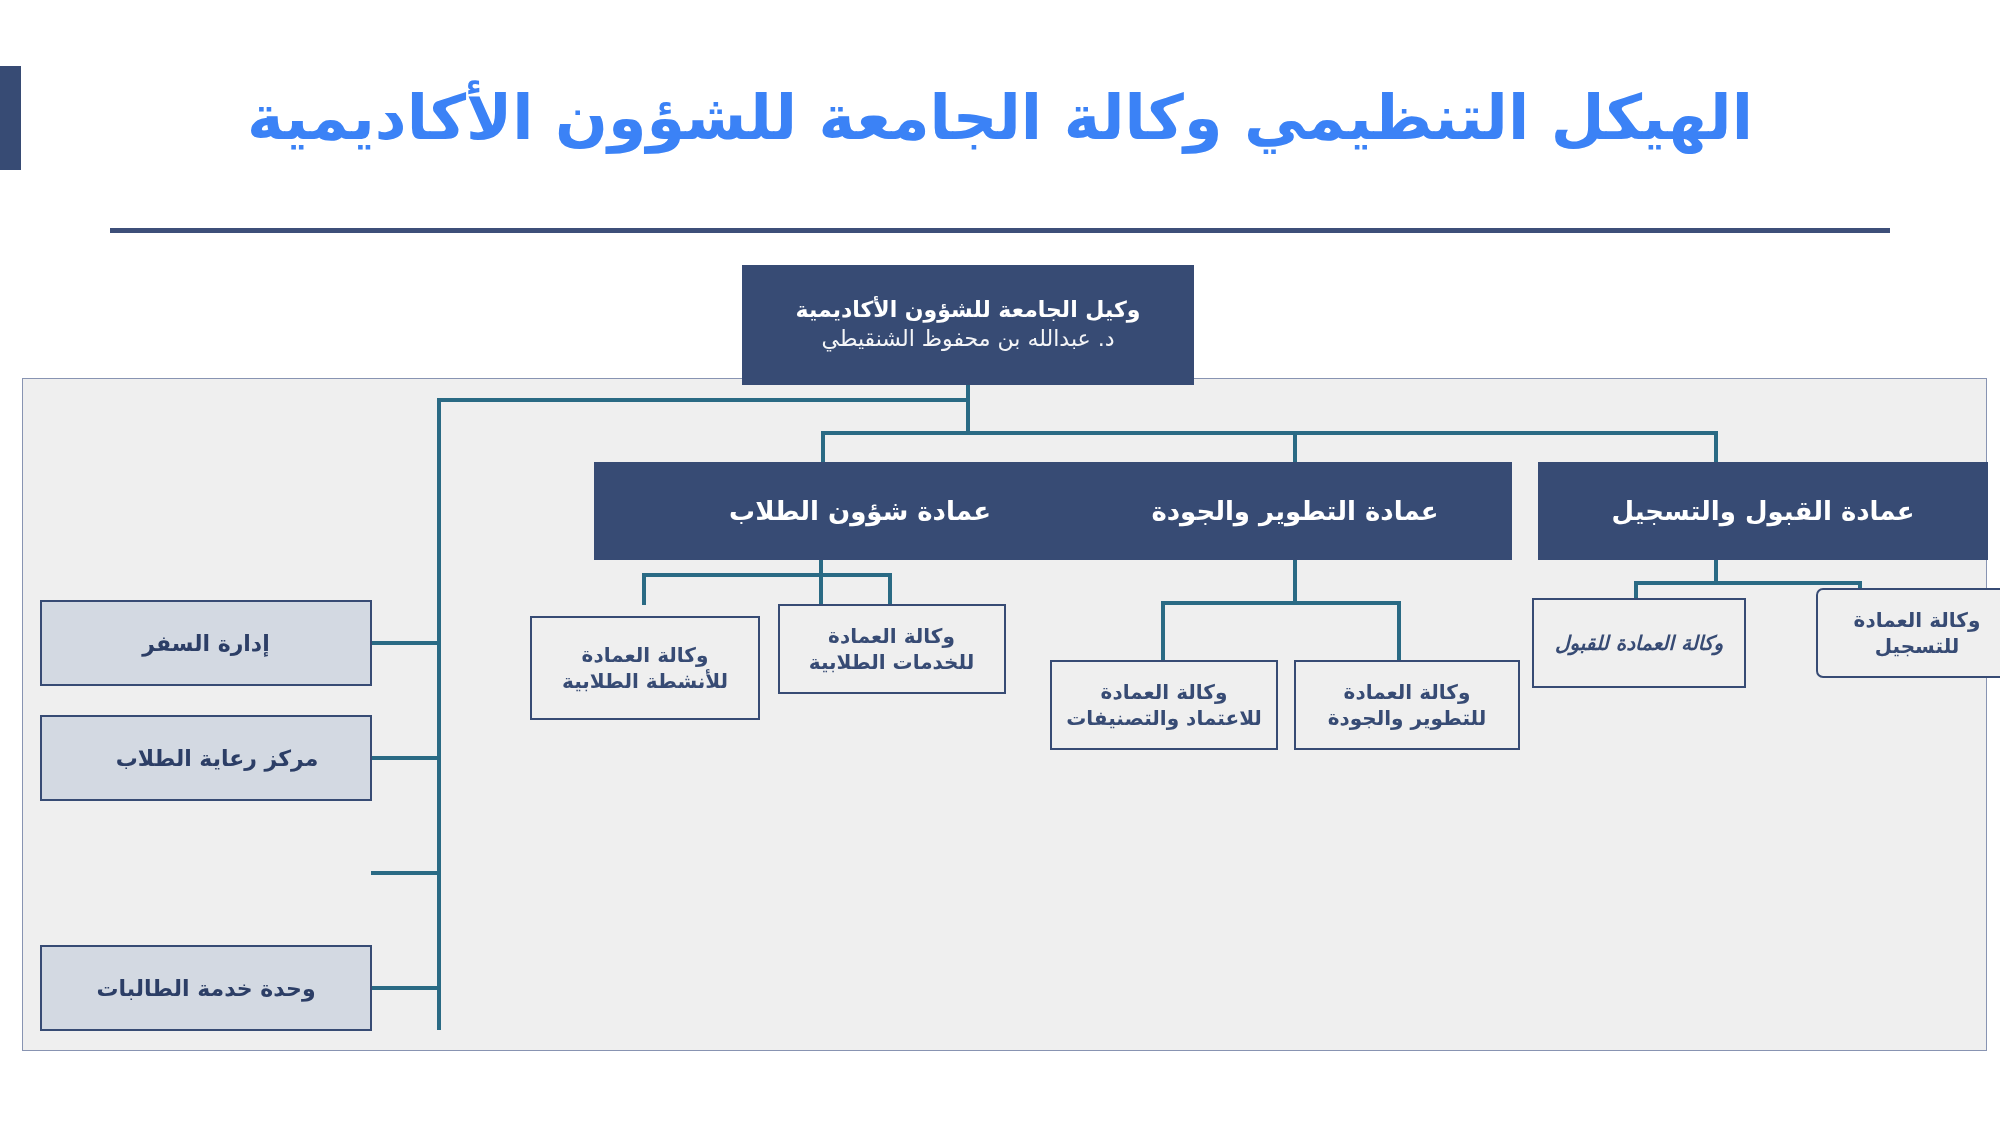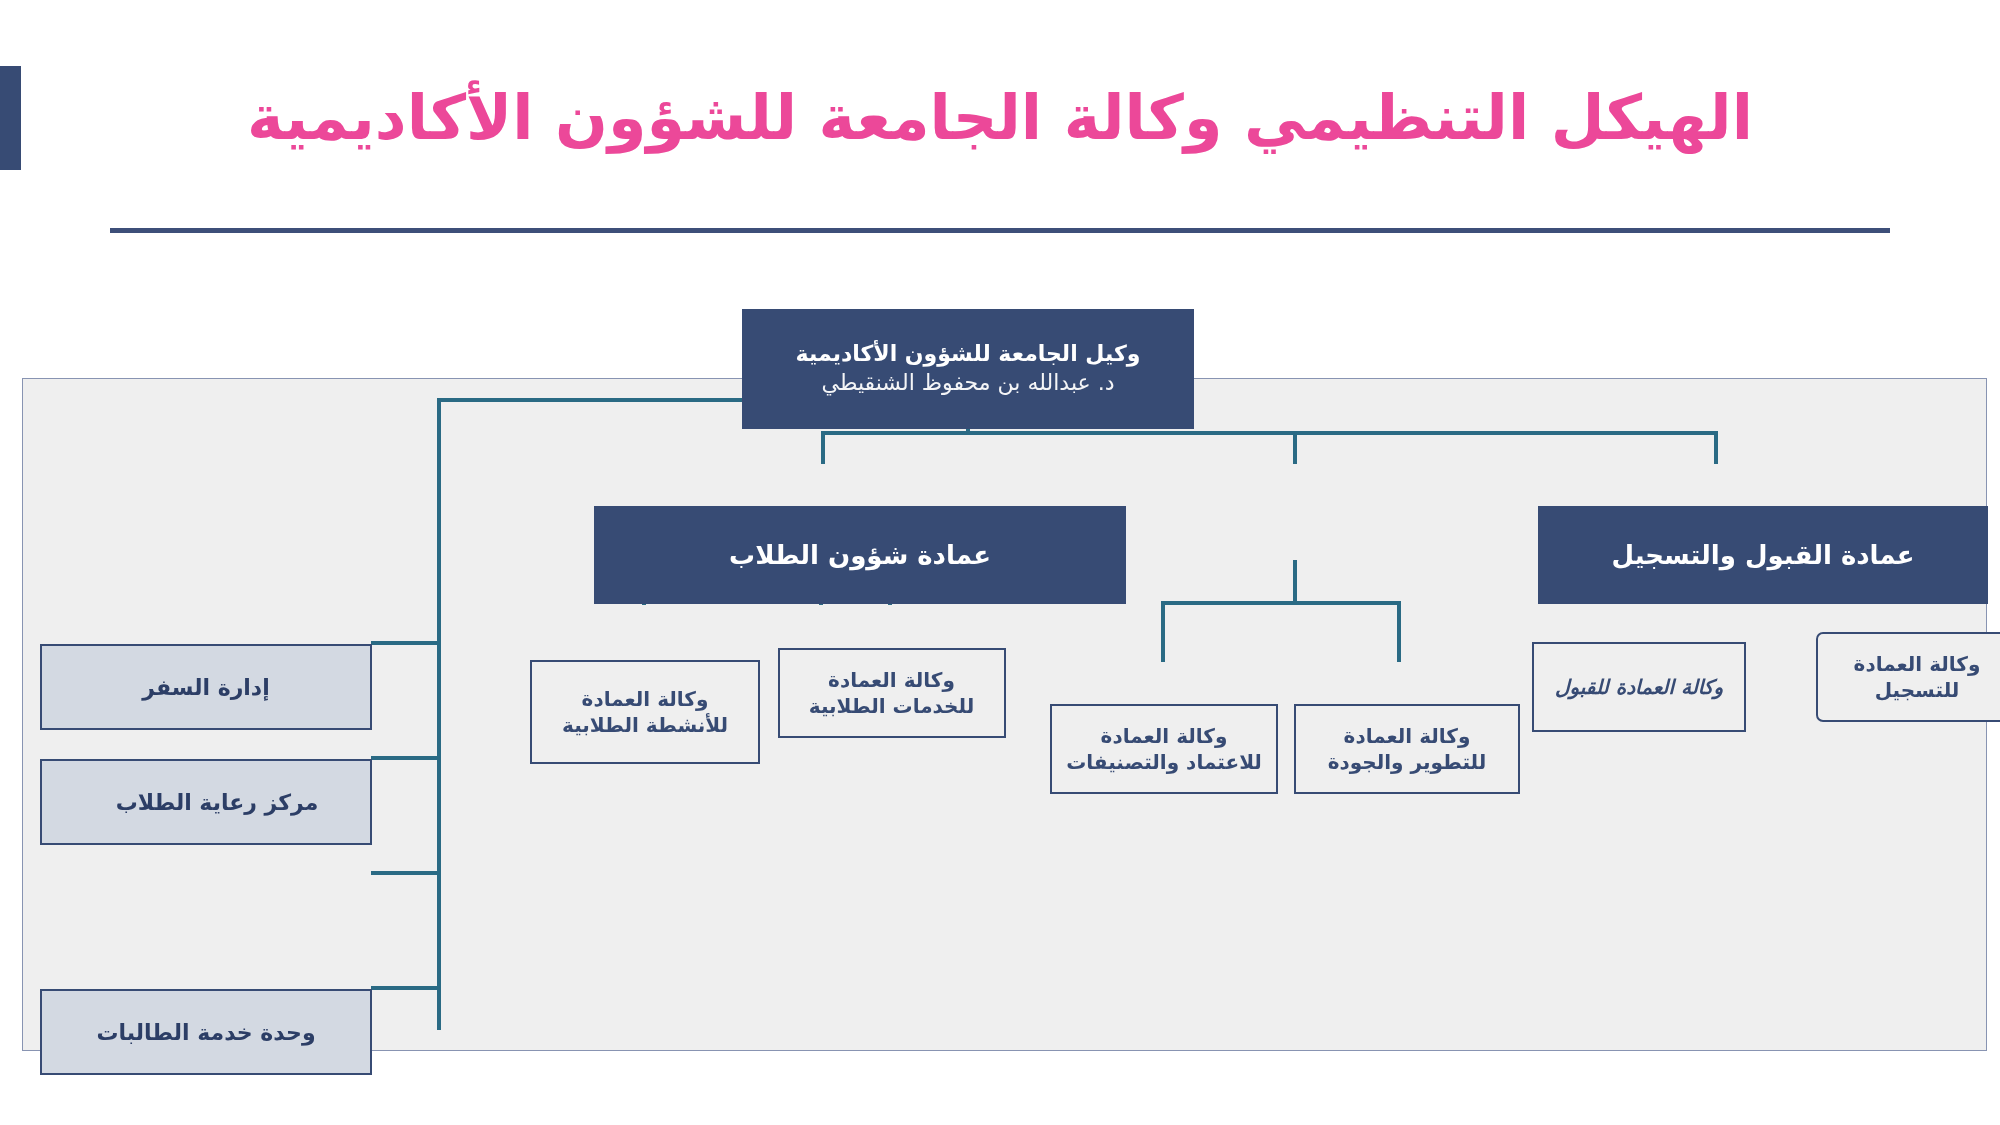--- a/index.html
+++ b/index.html
@@ -13,41 +13,41 @@
   .slide{position:absolute;inset:0;width:2000px;height:1125px;background:#ffffff;}
 
   
   .accent-bar{
     position:absolute;left:0;top:66px;width:21px;height:104px;
     background:#374B74;
   }
   .title{
     position:absolute;left:120px;top:58px;width:1760px;height:120px;
     display:flex;align-items:center;justify-content:center;
-    color:#ec4899;
+    color:#3b82f6;
     font-size:62px;font-weight:bold;line-height:1.15;
     letter-spacing:0;
     white-space:nowrap;
     direction:rtl;
   }
   .title-rule{
     position:absolute;left:110px;top:228px;width:1780px;height:5px;
     background:#3D4F79;
   }
 
   
   .panel{
     position:absolute;left:22px;top:378px;width:1965px;height:673px;
     background:#EFEFEF;border:1px solid #8894B2;box-sizing:border-box;
   }
 
   
   .box{position:absolute;box-sizing:border-box;display:flex;
        align-items:center;justify-content:center;text-align:center;
-       direction:rtl;z-index:6;margin-top:44px;}
+       direction:rtl;z-index:6;}
   .box-dark{background:#374B74;color:#ffffff;}
   .box-light{background:#EFEFEF;color:#374B74;border:2px solid #374B74;}
   .box-grey{background:#D3D9E2;color:#2C3E66;border:2px solid #374B74;}
 
   .box-top{left:742px;top:265px;width:452px;height:120px;flex-direction:column;}
   .box-top .l1{font-size:22px;font-weight:bold;line-height:1.25;}
   .box-top .l2{font-size:22px;font-weight:normal;line-height:1.35;opacity:.95;}
 
   .dean{height:98px;font-size:26px;font-weight:bold;top:462px;}
   .dean-students{left:594px;width:532px;}
@@ -123,20 +123,23 @@
   <div class="ln lnv" style="left:1858px;top:581px;width:4px;height:10px;"></div>
 
   <div class="box box-dark box-top">
     <span class="l1">وكيل الجامعة للشؤون الأكاديمية</span>
     <span class="l2">د. عبدالله بن محفوظ الشنقيطي</span>
   </div>
 
   <div class="box box-dark dean dean-students">
     <span>عمادة شؤون الطلاب</span>
   </div>
+  <div class="box box-dark dean dean-quality">
+    <span>عمادة التطوير والجودة</span>
+  </div>
   <div class="box box-dark dean dean-admission">
     <span>عمادة القبول والتسجيل</span>
   </div>
 
   <div class="box box-light sub sub-activities">
     <span>وكالة العمادة للأنشطة الطلابية</span>
   </div>
   <div class="box box-light sub sub-services">
     <span>وكالة العمادة للخدمات الطلابية</span>
   </div>

